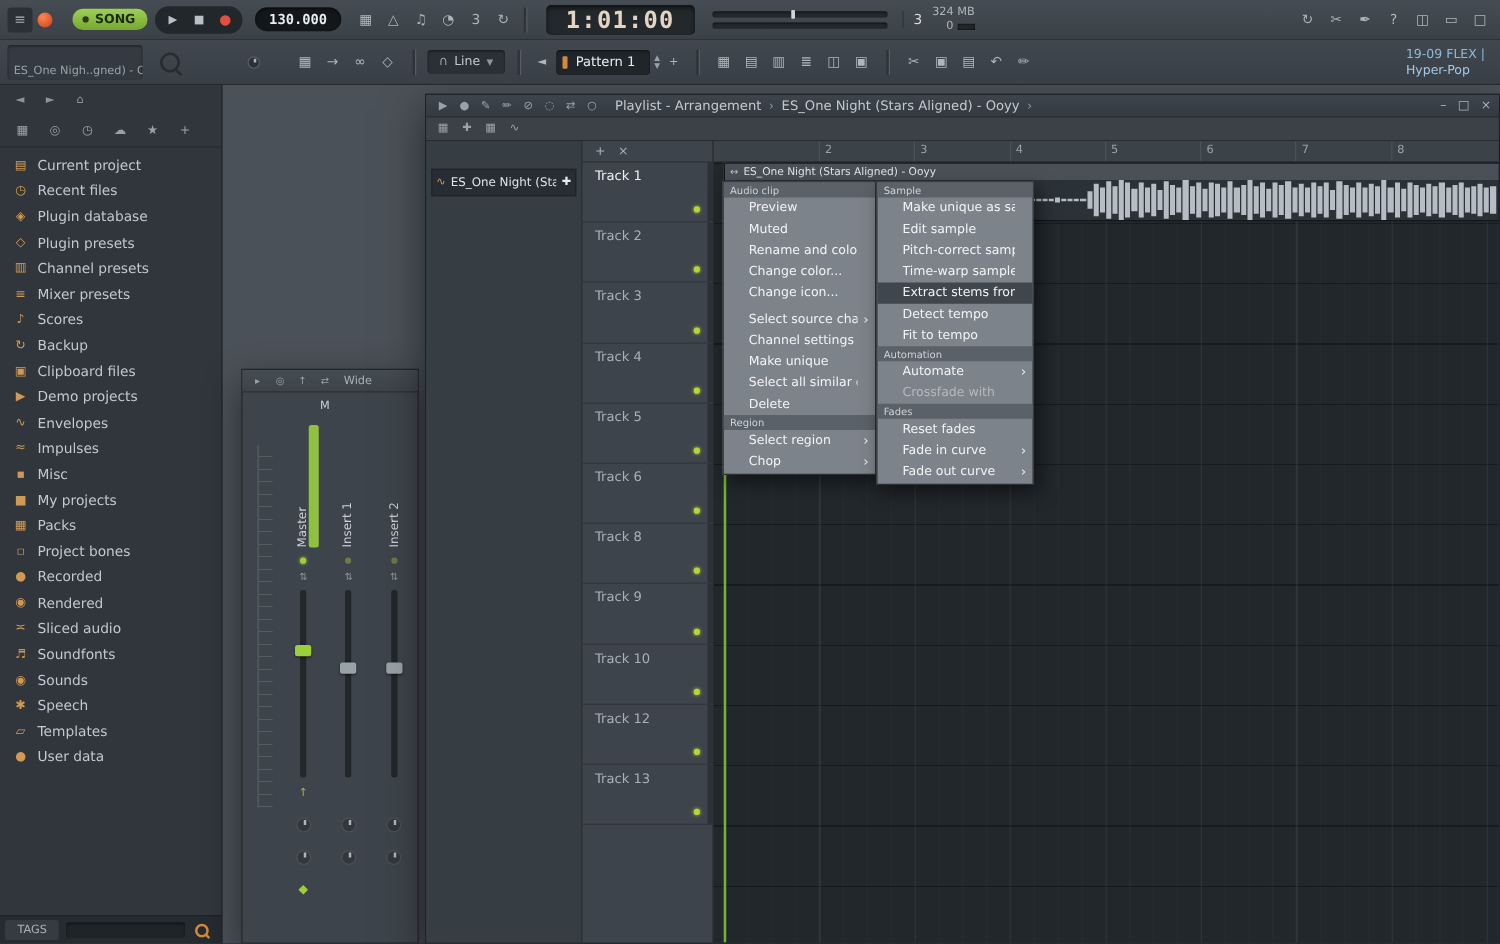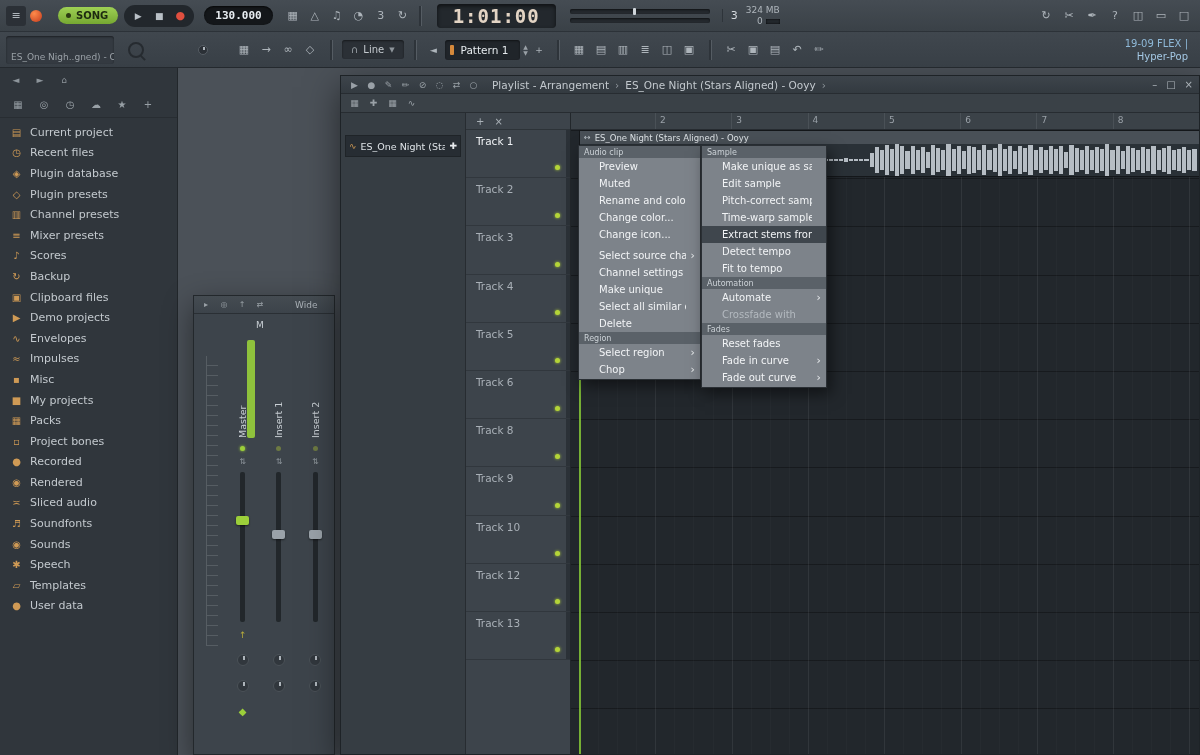--- a/index.html
+++ b/index.html
@@ -70,21 +70,21 @@
   .snap-box .magnet { color:#9aa1a7; font-size:10px; }
   .snap-box .caret { font-size:7px; color:#8d949a; }
   .pattern-group { display:flex; align-items:center; gap:3px; }
   .pattern-display { position:relative; background:#20252a; border-radius:3px; padding:4px 12px 4px 16px;
                      color:#e6ebee; font-size:10.5px; box-shadow:inset 0 1px 2px rgba(0,0,0,.5); }
   .pattern-display::before { content:''; position:absolute; left:5px; top:5px; bottom:5px; width:4px;
                              background:#d5893b; border-radius:1px; }
   .spinner { display:flex; flex-direction:column; line-height:6px; font-size:6px; color:#9aa1a7; }
   .icon-row { display:flex; gap:2px; }
   .flex-label { margin-left:auto; font-size:10px; line-height:13px; color:#8fb9d8; text-align:left; padding-right:6px; }
-  .flex-label .l2 { color:#a4c8e4;text-align:right; }
+  .flex-label .l2 { color:#a4c8e4; }
 
   
   .browser { position:absolute; left:0; top:68px; width:178px; height:687px; background:#30363c;
              border-right:1px solid #22272b; z-index:10; }
   .b-nav { height:24px; display:flex; align-items:center; gap:4px; padding:0 6px; }
   .b-nav .ibtn { color:#8d959b; font-size:9px; }
   .b-tools { height:26px; display:flex; align-items:center; gap:6px; padding:0 8px;
              border-bottom:1px solid #282d32; }
   .b-tools .ibtn { color:#98a0a6; font-size:10px; }
   .b-list { position:absolute; top:54px; left:0; right:0; }
@@ -98,21 +98,21 @@
   .tags-search { width:11px; height:11px; border:2px solid #d08a3e; border-radius:50%; margin:0 10px 0 8px; position:relative; }
   .tags-search::after { content:''; position:absolute; right:-3px; bottom:-2px; width:4px; height:2px;
                         background:#d08a3e; transform:rotate(45deg); }
 
   
   .mixer { position:absolute; left:193px; top:295px; width:142px; height:460px; background:#3d444b;
            border:1px solid #23282c; box-shadow:0 10px 28px rgba(0,0,0,.45); z-index:12; }
   .mx-title { height:18px; display:flex; align-items:center; gap:4px; padding:0 5px;
               background:linear-gradient(#454c52,#3c434a); border-bottom:1px solid #2a2f34; }
   .mx-title .ibtn { min-width:14px; height:14px; font-size:8px; color:#9aa1a7; }
-  .mx-wide { font-size:9px; color:#aab1b7; margin-left:24px; }
+  .mx-wide { font-size:9px; color:#aab1b7; margin-left:4px; }
   .mx-m { position:absolute; left:62px; top:24px; font-size:9px; color:#c9cfd4; }
   .mx-ruler { position:absolute; left:12px; top:60px; width:12px; height:290px;
               border-left:1px solid #565d63;
               background:repeating-linear-gradient(to bottom, transparent 0 9px, #565d63 9px 10px); }
   .mx-strips { position:absolute; left:34px; top:38px; bottom:6px; right:4px; display:flex; gap:7px; }
   .mx-strip { width:30px; position:relative; display:flex; flex-direction:column; align-items:center; }
   .s-label { writing-mode:vertical-rl; transform:rotate(180deg); font-size:9.5px; color:#c9cfd4;
              height:96px; margin-top:8px; }
   .mx-strip.master .s-color { position:absolute; left:19px; top:6px; width:8px; height:98px;
                               background:#8fc23c; border-radius:2px; }
@@ -406,20 +406,25 @@
       </div>
         <div class="b-item">
         <span class="b-icon">▱</span>
         <span class="b-label">Templates</span>
       </div>
         <div class="b-item">
         <span class="b-icon">●</span>
         <span class="b-label">User data</span>
       </div>
       </div>
+    <div class="tags">
+      <span class="tags-label">TAGS</span>
+      <span class="tags-groove"></span>
+      <span class="tags-search"></span>
+    </div>
   </div>
 
   <div class="mixer">
     <div class="mx-title">
       <span class="ibtn">▸</span>
       <span class="ibtn">◎</span>
       <span class="ibtn">↑</span>
       <span class="ibtn">⇄</span>
       <span class="mx-wide">Wide</span>
     </div>

